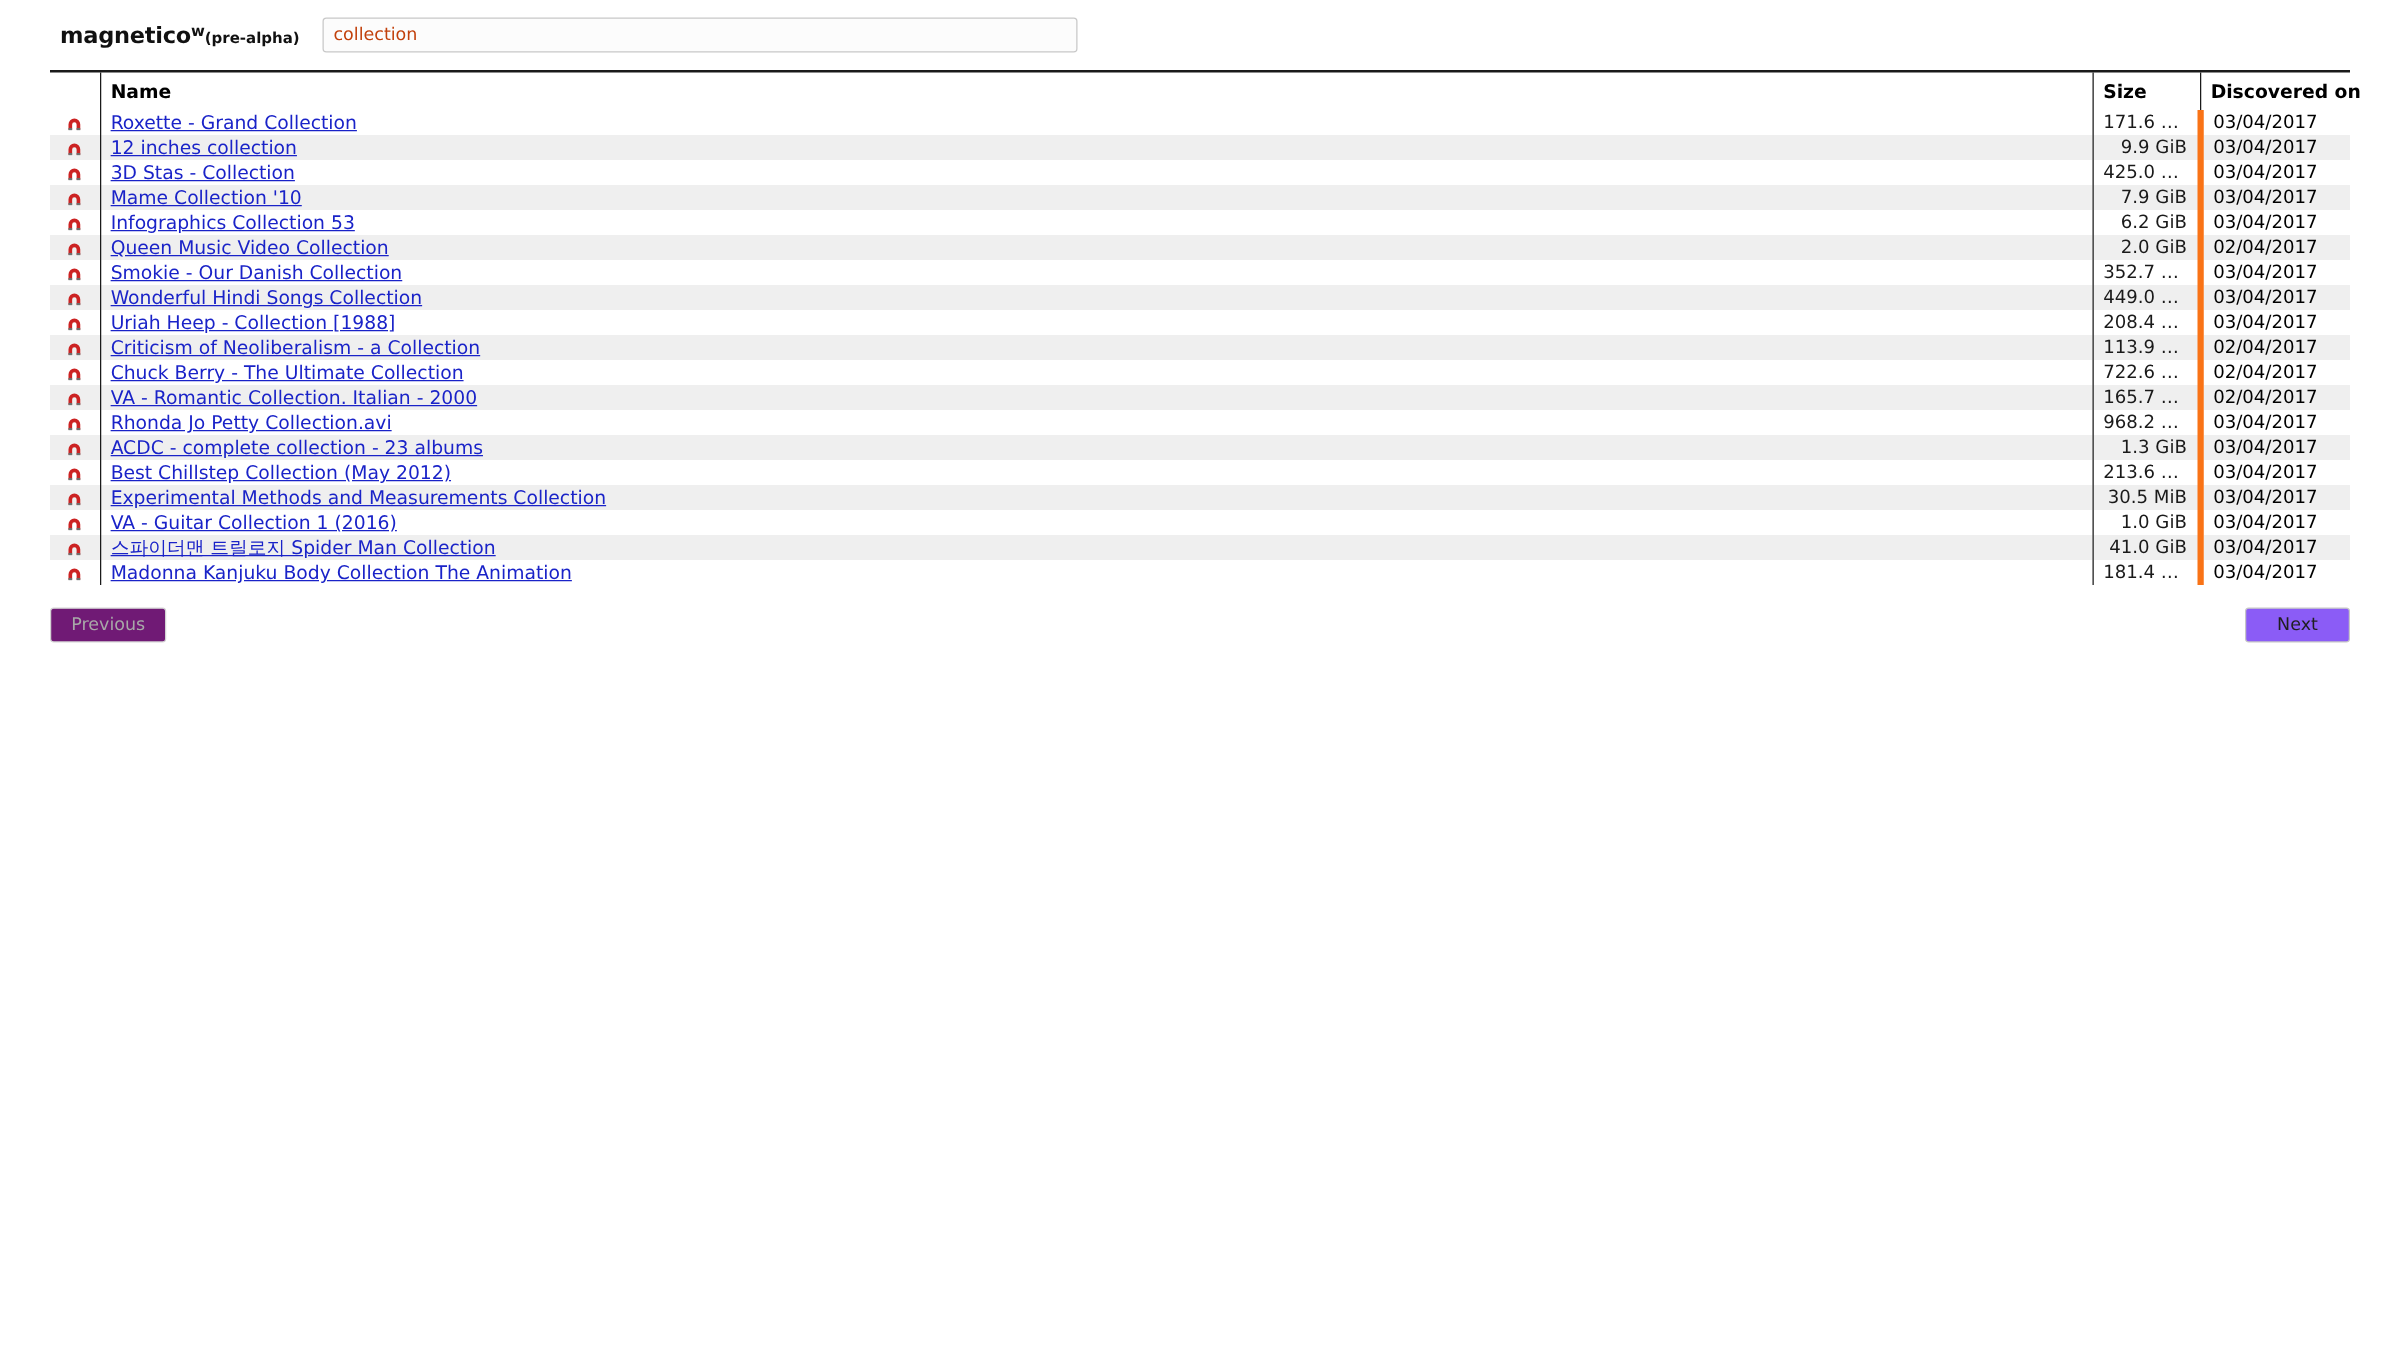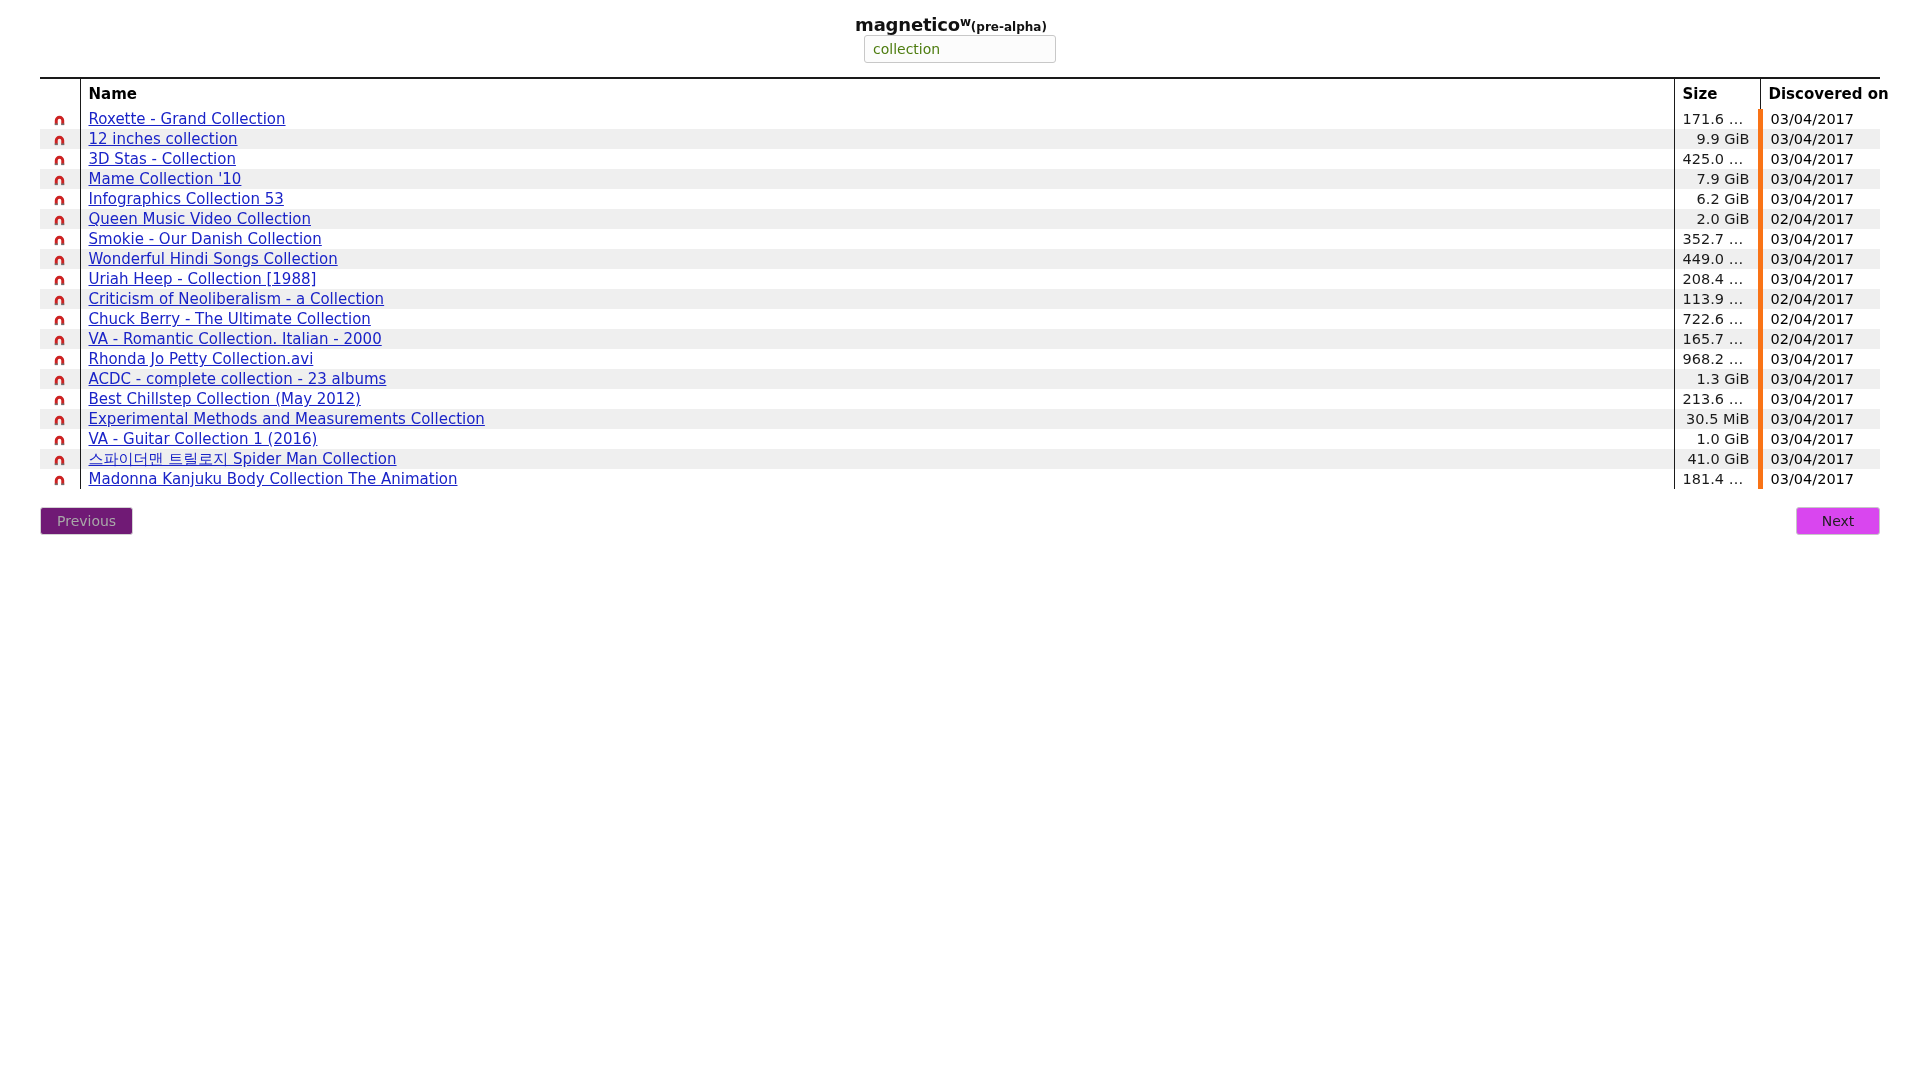--- a/index.html
+++ b/index.html
@@ -17,21 +17,20 @@
     color: #000000;
     -webkit-font-smoothing: antialiased;
   }
 
   
   #header {
     display: flex;
     align-items: center;
     padding: 14px 0 14px 0;
     margin: 0 48px;
-    flex-direction: column;
   }
   #brand {
     font-size: 18px;
     font-weight: bold;
     color: #111111;
     white-space: nowrap;
     letter-spacing: -0.2px;
     margin-right: 18px;
     display: inline-flex;
     align-items: baseline;
@@ -53,21 +52,21 @@
     flex: 1;
     max-width: 604px;
   }
   #search-input {
     width: 100%;
     box-sizing: border-box;
     height: 28px;
     padding: 3px 8px;
     font-family: "DejaVu Sans", "Liberation Sans", sans-serif;
     font-size: 14px;
-    color: #4d7c0f;
+    color: #c2410c;
     background: #fcfcfc;
     border: 1px solid #c8c8c8;
     border-radius: 3px;
     outline: none;
   }
 
   
   #top-rule {
     margin: 0 40px;
     border-top: 2px solid #1a1a1a;
@@ -153,21 +152,21 @@
     display: flex;
     justify-content: space-between;
     align-items: center;
   }
   .page-btn {
     font-family: "DejaVu Sans", "Liberation Sans", sans-serif;
     font-size: 14px;
     padding: 5px 16px;
     border: 1px solid #c6c6c6;
     border-radius: 3px;
-    background: #d946ef;
+    background: #8b5cf6;
     color: #1f1f1f;
     cursor: pointer;
     min-width: 84px;
     line-height: 16px;
   }
   .page-btn.disabled {
     color: #a8a8a8;
     background: #701a75;
     border-color: #d3d3d3;
     cursor: default;

